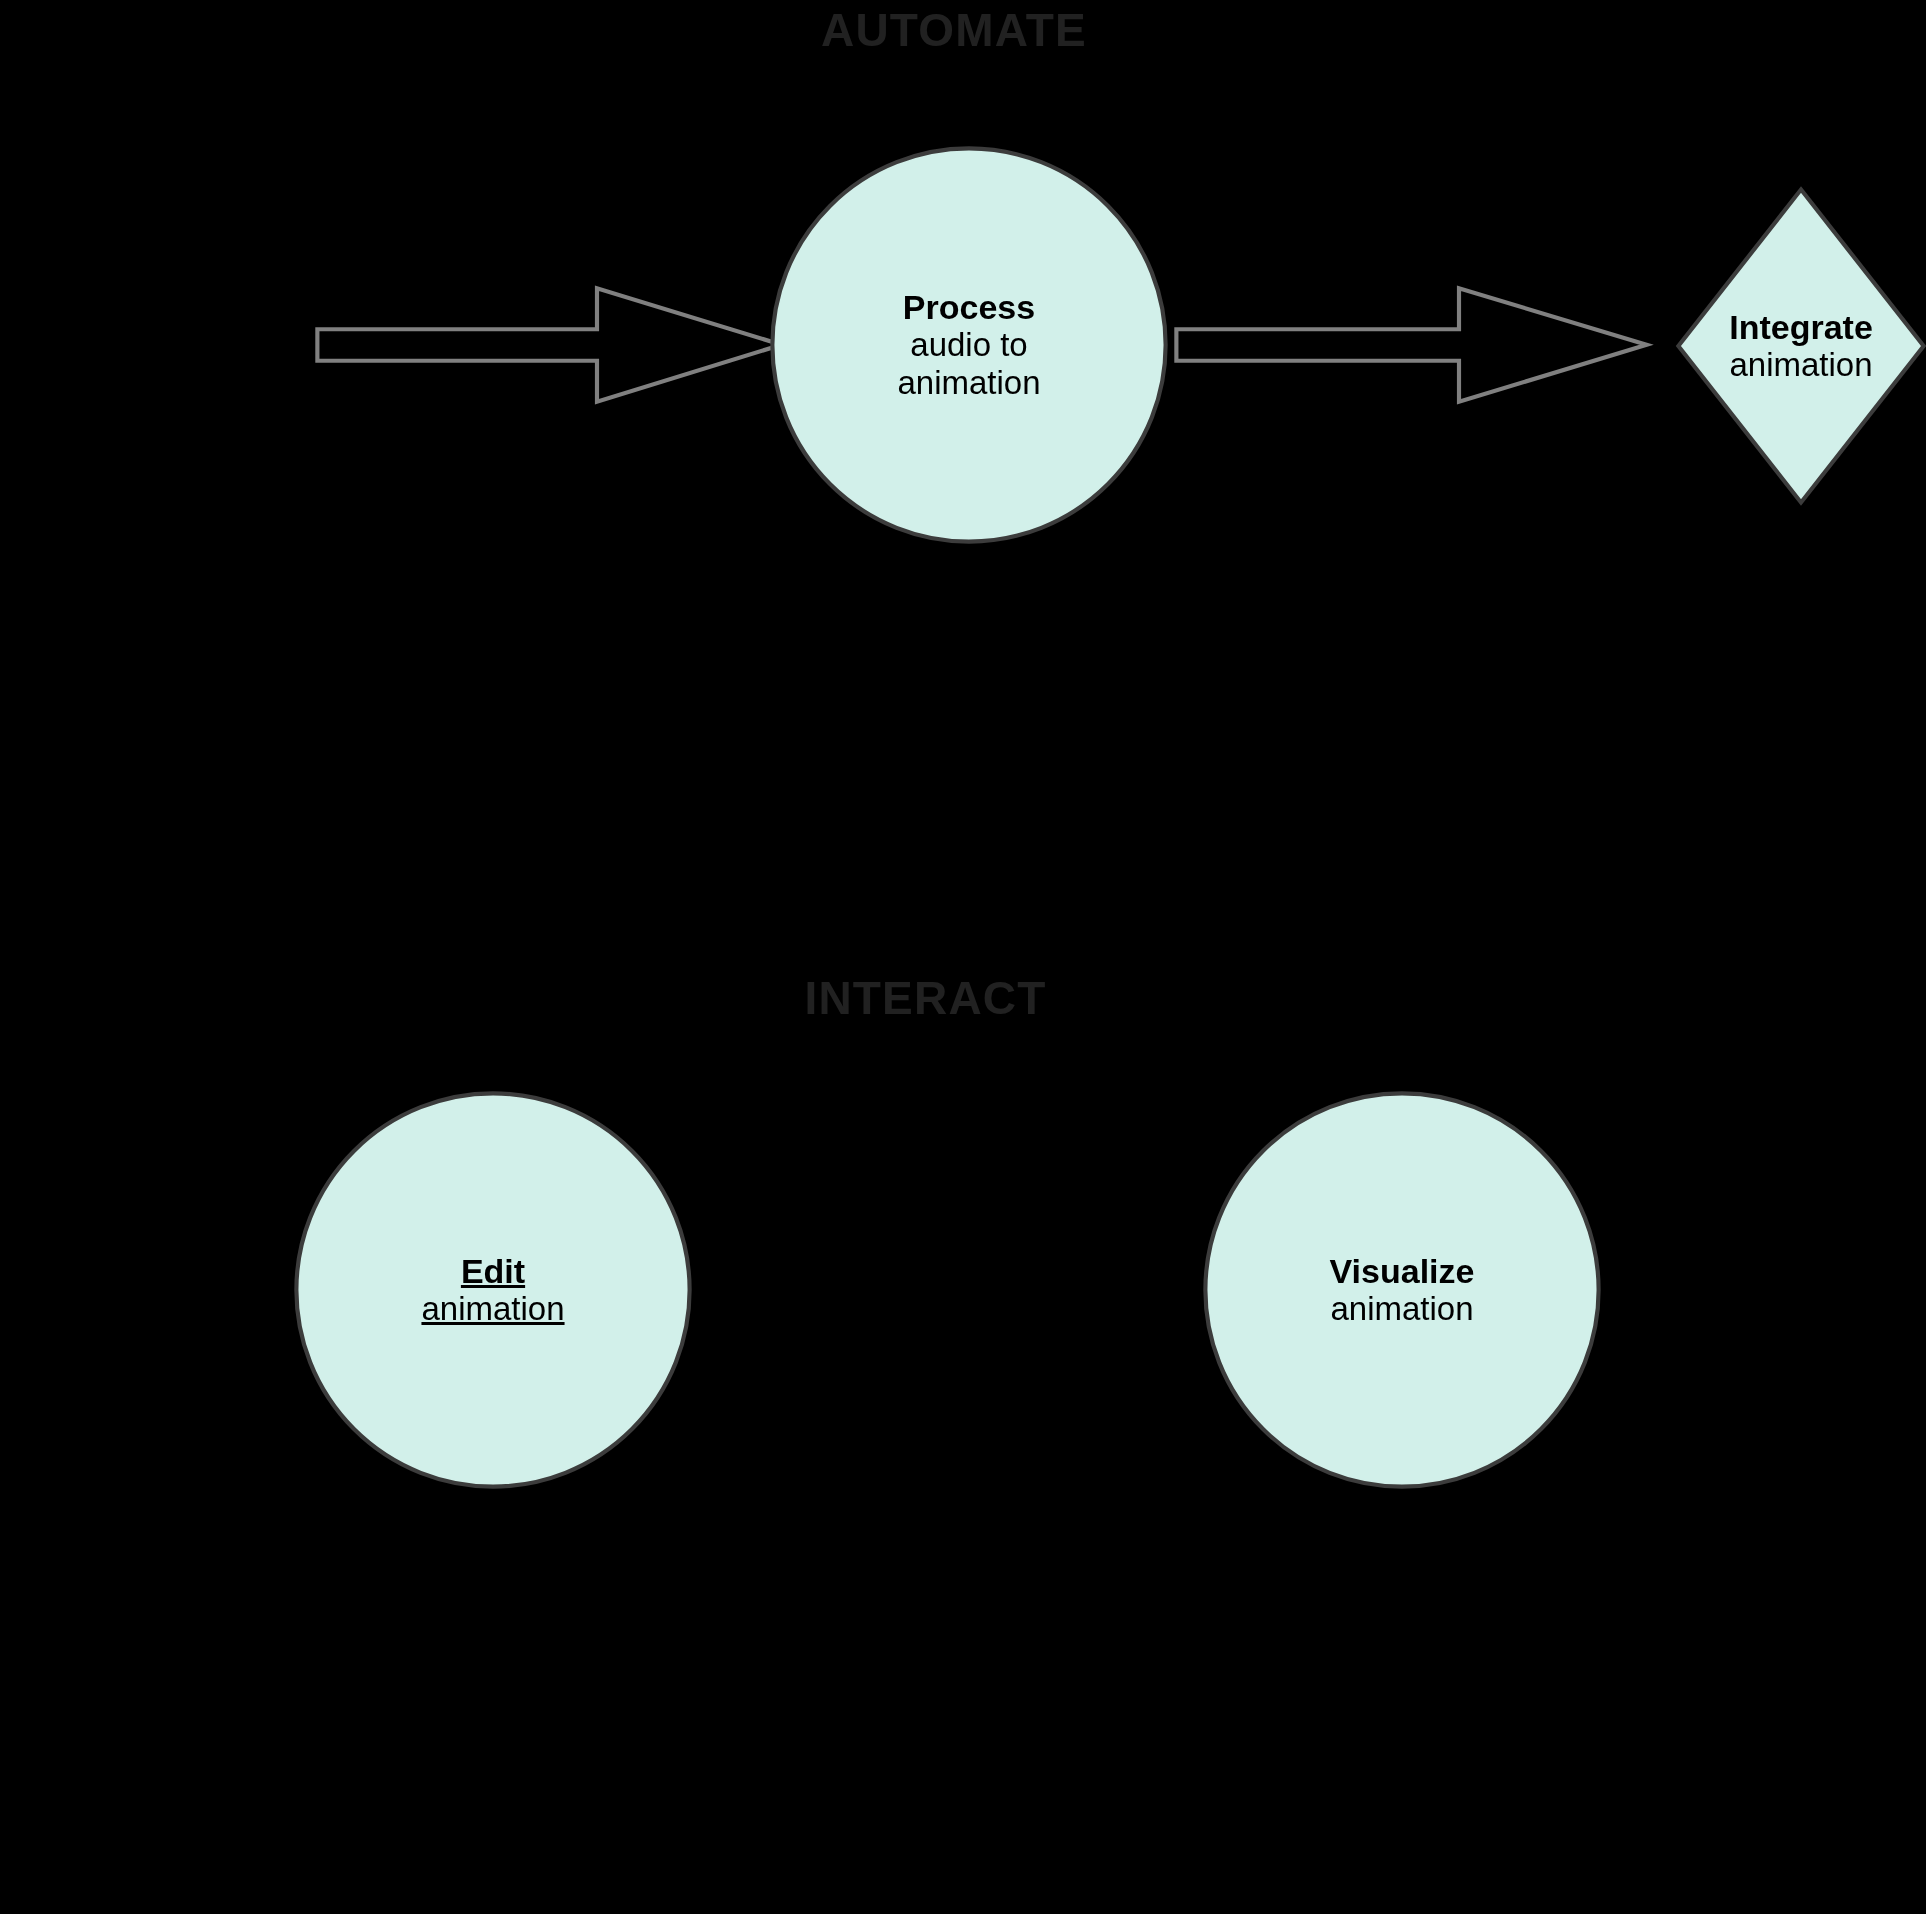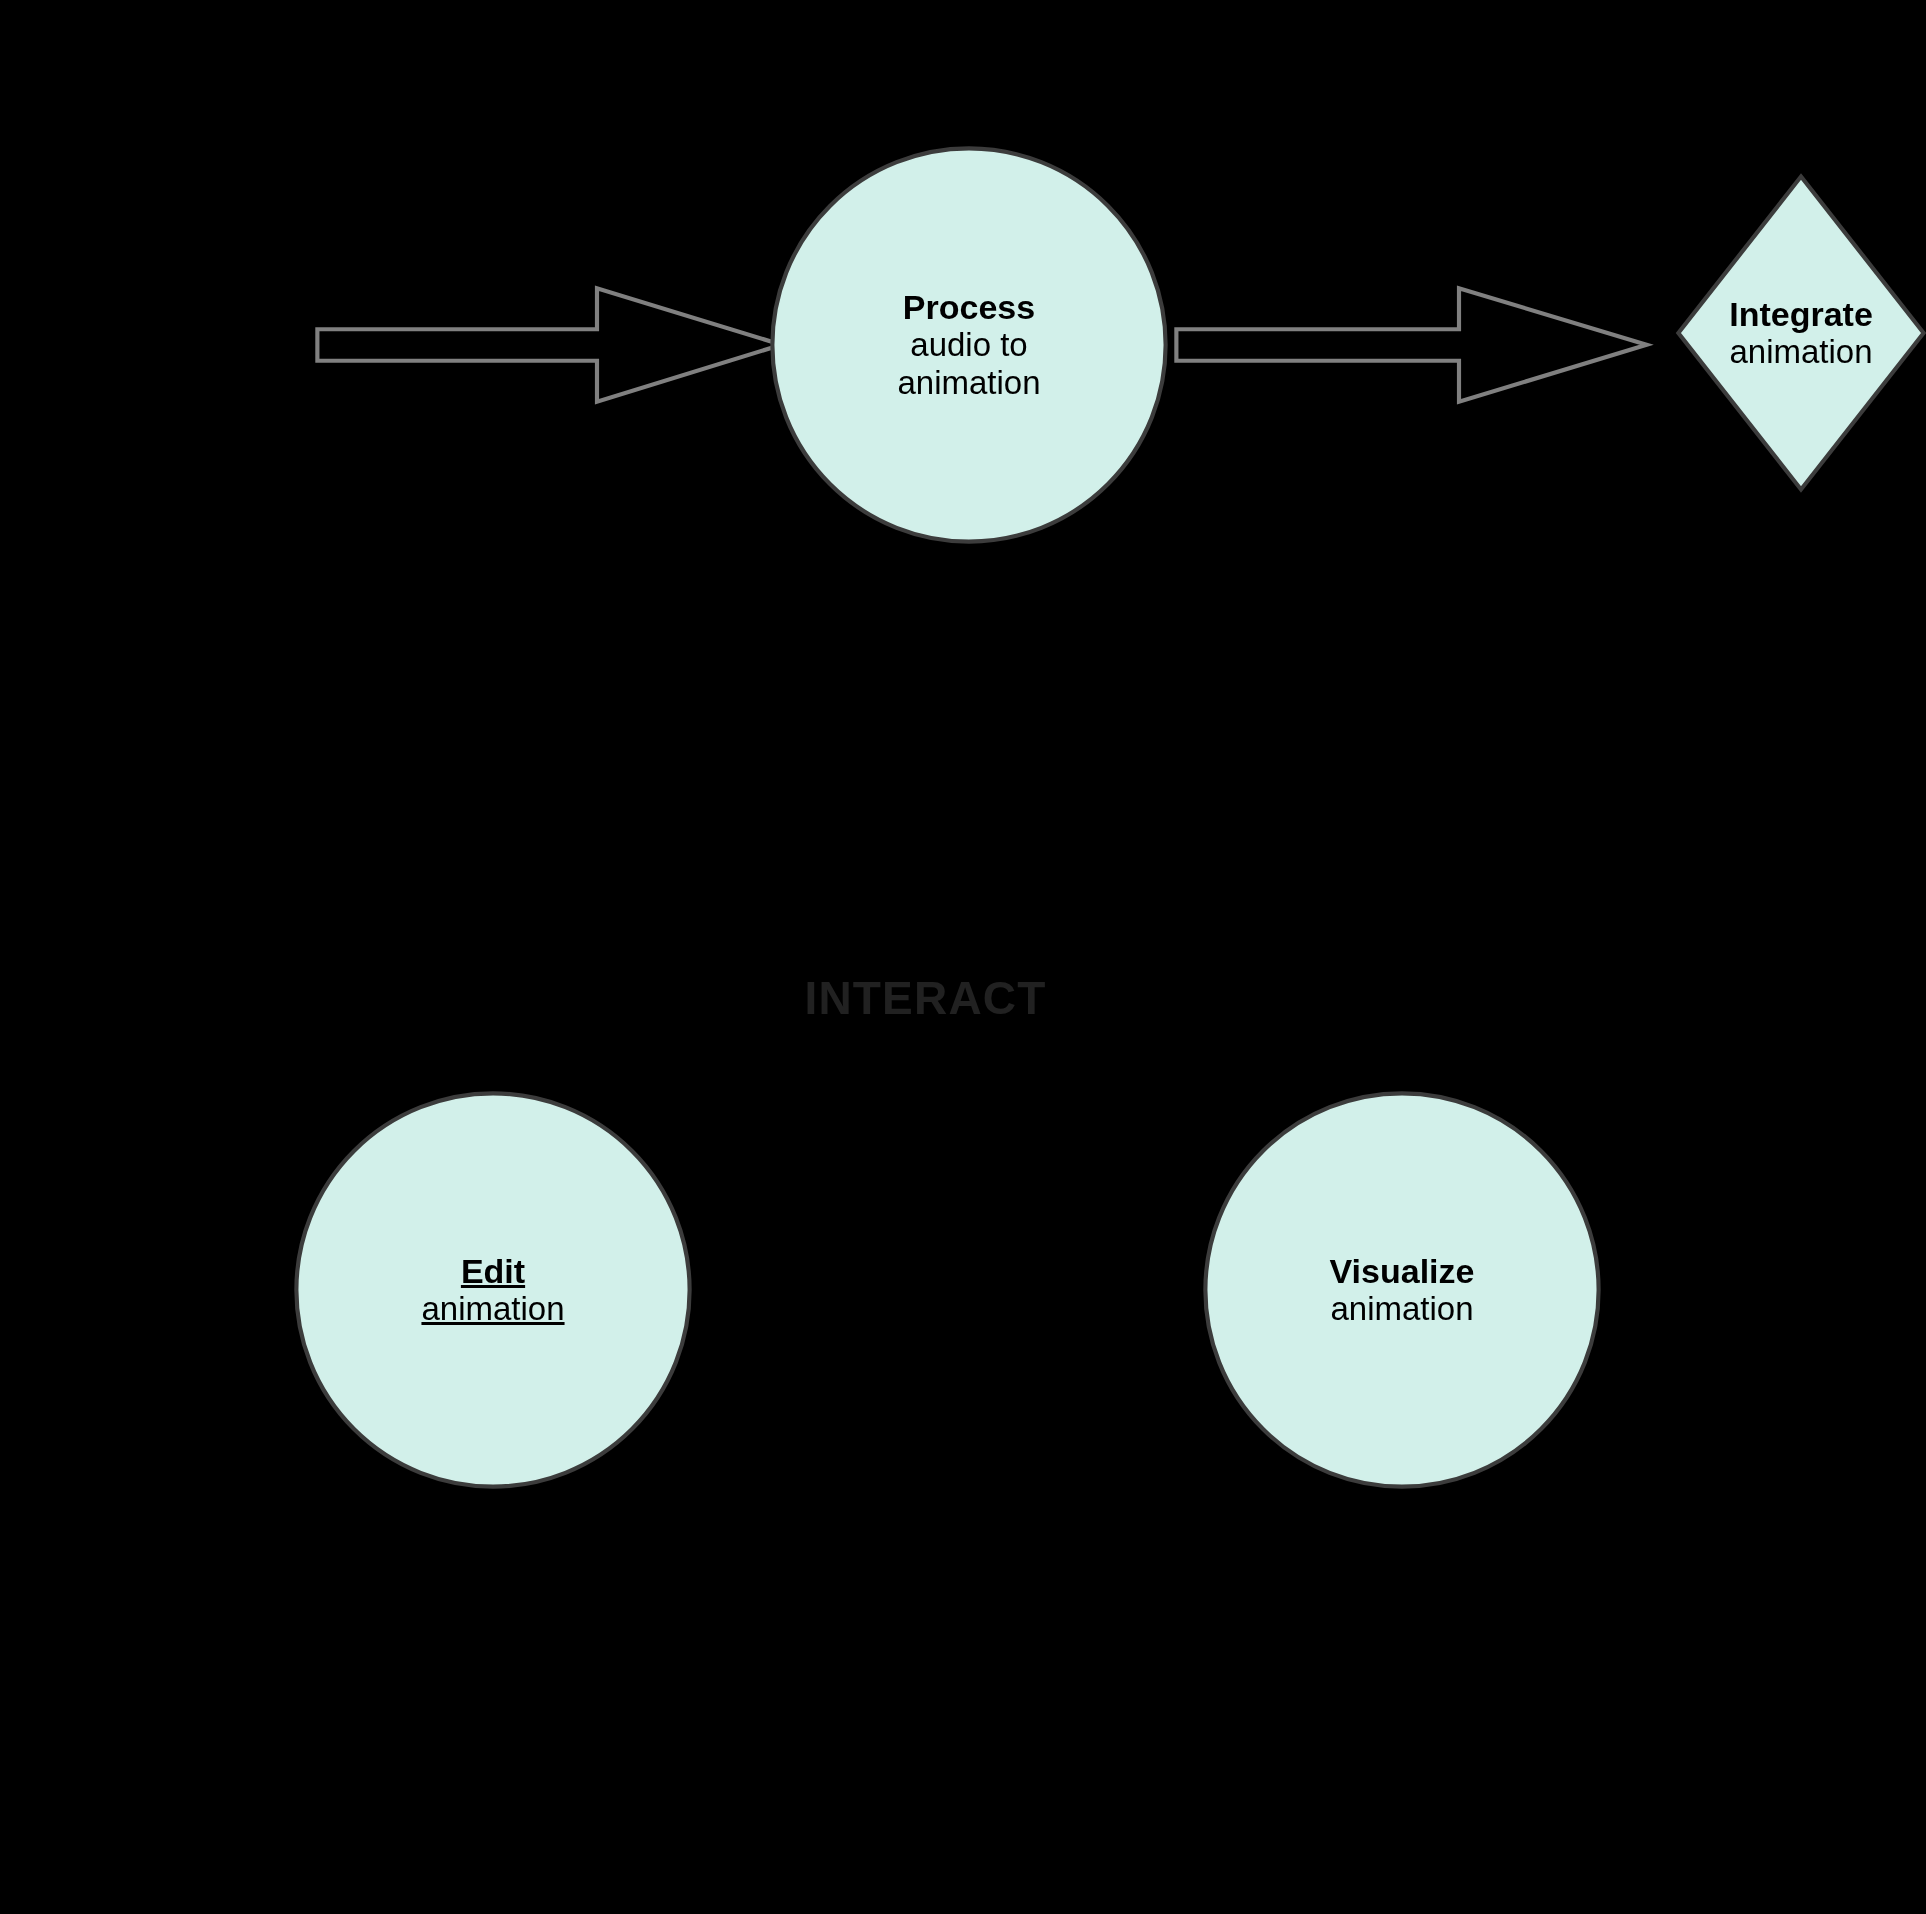--- a/index.html
+++ b/index.html
@@ -89,35 +89,36 @@
     overflow: visible;
   }
 
   .node {
     position: absolute;
   }
 
   
   #node-input      { left: 0px;    top: 190px;  width: 312px;  height: 312px; }
   #node-process    { left: 770px; top: 146px;  width: 398px;  height: 398px; }
-  #node-integrate  { left: 1676px; top: 174px;  width: 250px;  height: 318px; }
+  #node-integrate  { left: 1676px; top: 187px;  width: 250px;  height: 318px; }
   #node-edit       { left: 294px;  top: 1091px; width: 398px;  height: 398px; }
   #node-visualize  { left: 1203px; top: 1091px; width: 398px;  height: 398px; }
 
   
   #arrow-input-process   { left: 315px;  top: 284px; width: 469px; height: 122px; }
   #arrow-process-integrate { left: 1174px; top: 284px; width: 475px; height: 122px; }
 
   .arrow-svg { display: block; overflow: visible; }
 </style>
 </head>
 <body style="background: rgb(0, 0, 0);">
 
 <div id="diagram-canvas" style="background: rgb(0, 0, 0);">
 
+  <div class="section-header" id="header-automate" style="color: rgb(33, 33, 33);">AUTOMATE</div>
 
 
   <div id="arrow-input-process" class="node">
     <svg class="arrow-svg" width="469" height="122" viewBox="0 0 790 205">
       <polygon points="4,76 475,76 475,7 786,102 475,198 475,129 4,129" fill="none" stroke="#808080" stroke-width="7" stroke-linejoin="miter"></polygon>
     </svg>
   </div>
 
   <div class="node" id="node-process">
     <svg class="shape-svg" width="398" height="398" viewBox="0 0 670 670">

